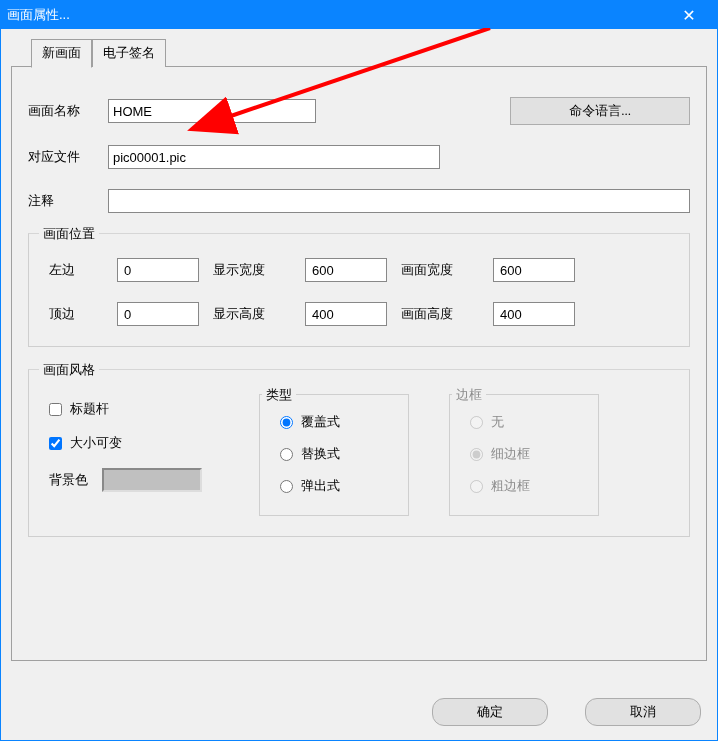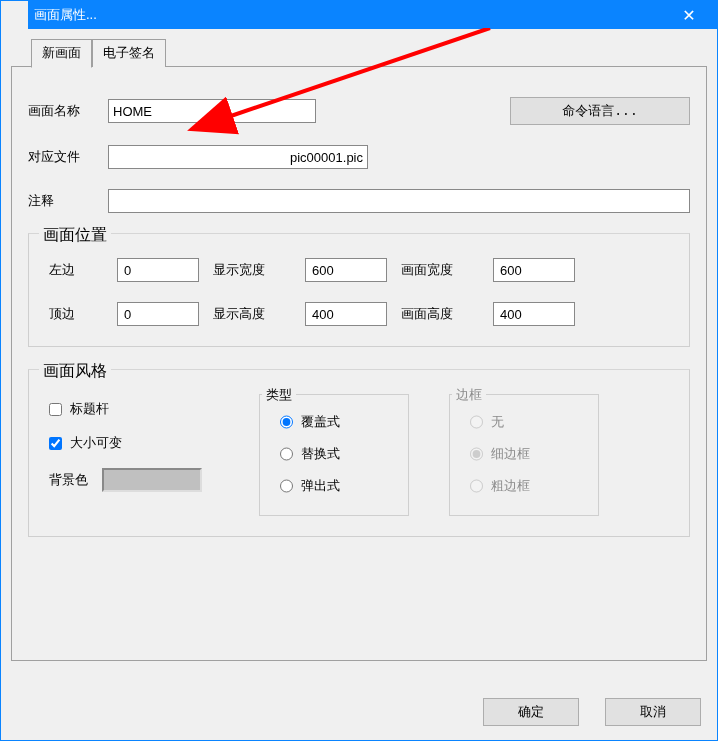--- a/index.html
+++ b/index.html
@@ -21,21 +21,20 @@
     flex-direction: column;
   }
   .titlebar {
     height: 28px;
     background: #0a84ff;
     color: #fff;
     display: flex;
     align-items: center;
     padding: 0 6px;
     font-size: 13px;
-    margin-left: 27px;
   }
   .titlebar .title { flex: 1; }
   .titlebar .close {
     width: 44px;
     text-align: center;
     font-size: 16px;
     cursor: pointer;
   }
   .client {
     flex: 1;
@@ -93,37 +92,38 @@
     font-size: 13px;
     font-family: inherit;
   }
   .btn {
     height: 28px;
     padding: 0 18px;
     border: 1px solid #adadad;
     background: #e1e1e1;
     cursor: pointer;
     font-size: 13px;
-    font-family: Liberation Mono, monospace;
+    font-family: Liberation Serif, serif;
+    margin-left: 11px;
   }
   
   .gbox {
     border: 1px solid #cfcfcf;
     border-top-color: #d6d6d6;
     margin-top: 10px;
     padding: 24px 20px 20px 20px;
     position: relative;
   }
   .gbox .legend {
     position: absolute;
     top: -9px;
     left: 10px;
     background: #f0f0f0;
     padding: 0 4px;
-    font-size: 16px;
+    font-size: 13px;
   }
   .pos-grid {
     display: grid;
     grid-template-columns: 54px 82px 78px 82px 78px 82px;
     column-gap: 14px;
     row-gap: 20px;
     align-items: center;
   }
   .pos-grid .in {
     height: 24px;
@@ -168,36 +168,37 @@
   .subgbox .legend {
     position: absolute;
     top: -9px;
     left: 2px;
     background: #f0f0f0;
     padding: 0 4px;
     font-size: 13px;
   }
   .radio {
     display: flex;
+    align-items: center;
     gap: 8px;
     margin-bottom: 14px;
     cursor: pointer;
   }
   .radio:last-child { margin-bottom: 8px; }
   .radio input { margin: 0; }
   .disabled { color: #8a8a8a; }
   
   .btn-row {
     position: absolute;
     right: 16px;
     bottom: 14px;
     display: flex;
     gap: 26px;
   }
-  .btn-row .btn { width: 96px; }
+  .btn-row .btn { width: 116px; border-radius: 12px; }
   
   .arrow-svg {
     position: absolute;
     top: 28px;
     left: 0;
     width: 718px;
     height: 300px;
     pointer-events: none;
     z-index: 10;
   }
@@ -222,21 +223,21 @@
 
       <div class="row">
         <span class="lbl">画面名称</span>
         <input class="text-in" style="width: 208px;" value="HOME">
         <div style="flex:1"></div>
         <button class="btn" style="width:180px">命令语言...</button>
       </div>
 
       <div class="row">
         <span class="lbl">对应文件</span>
-        <input class="text-in" style="width: 260px; text-align: right;" value="pic00001.pic">
+        <input class="text-in" style="width: 332px;" value="pic00001.pic">
       </div>
 
       <div class="row">
         <span class="lbl">注释</span>
         <input class="text-in" style="flex: 1 1 0%;" value="">
       </div>
 
       <div class="gbox">
         <span class="legend">画面位置</span>
         <div class="pos-grid">

